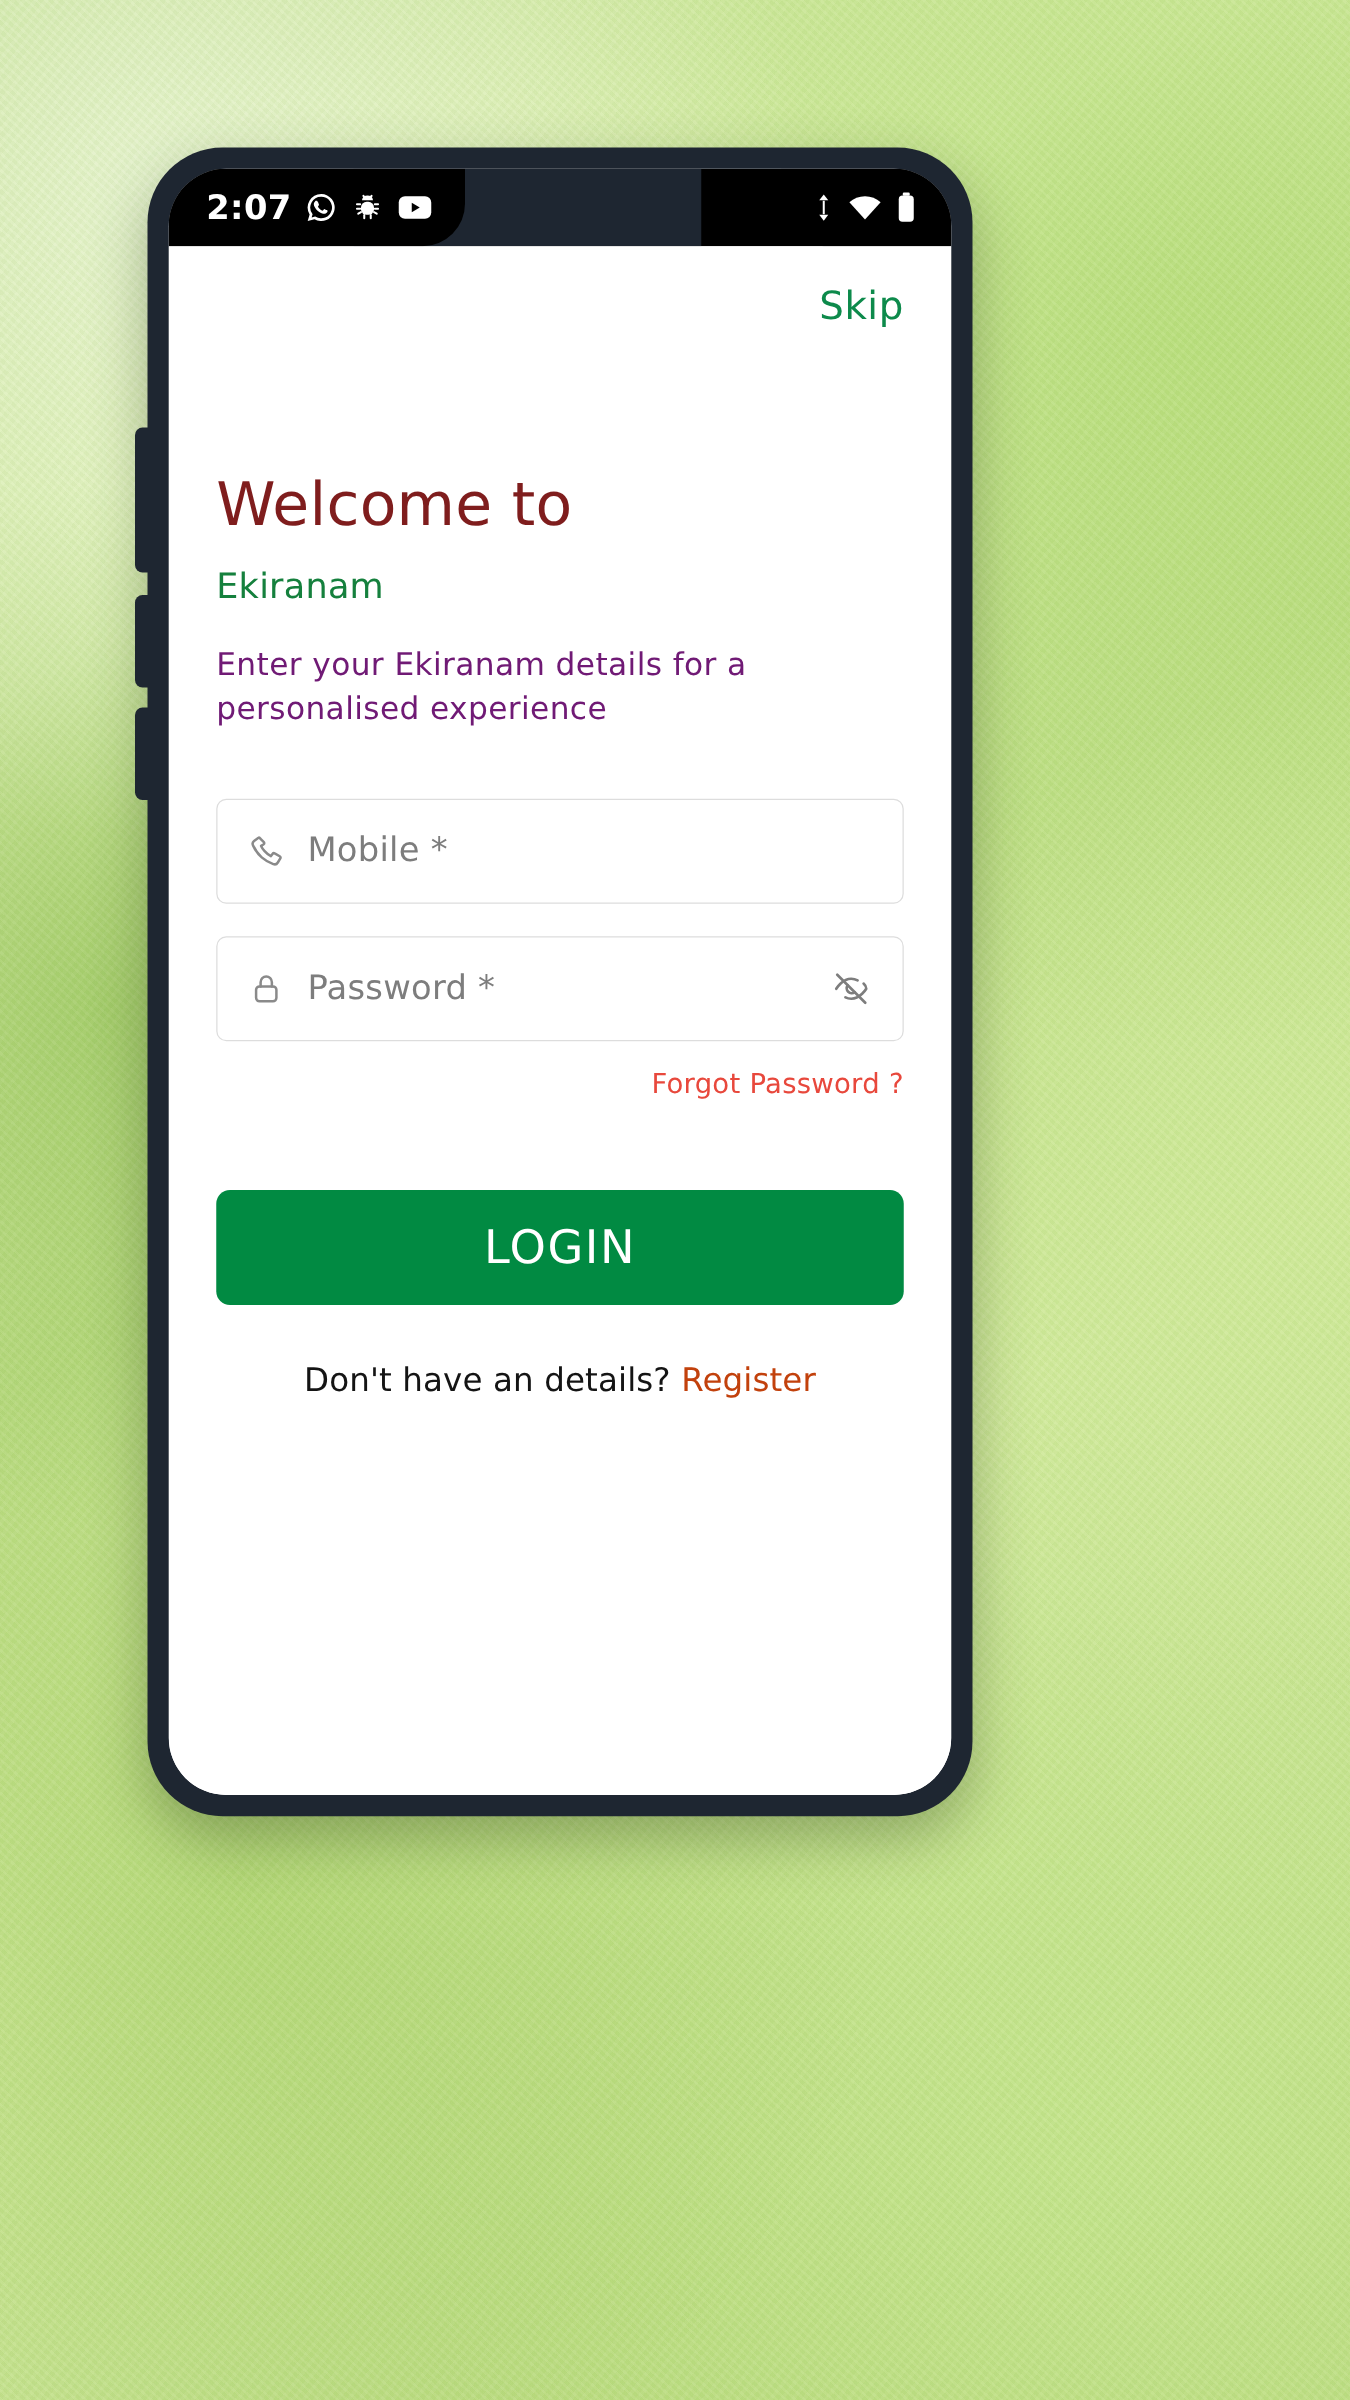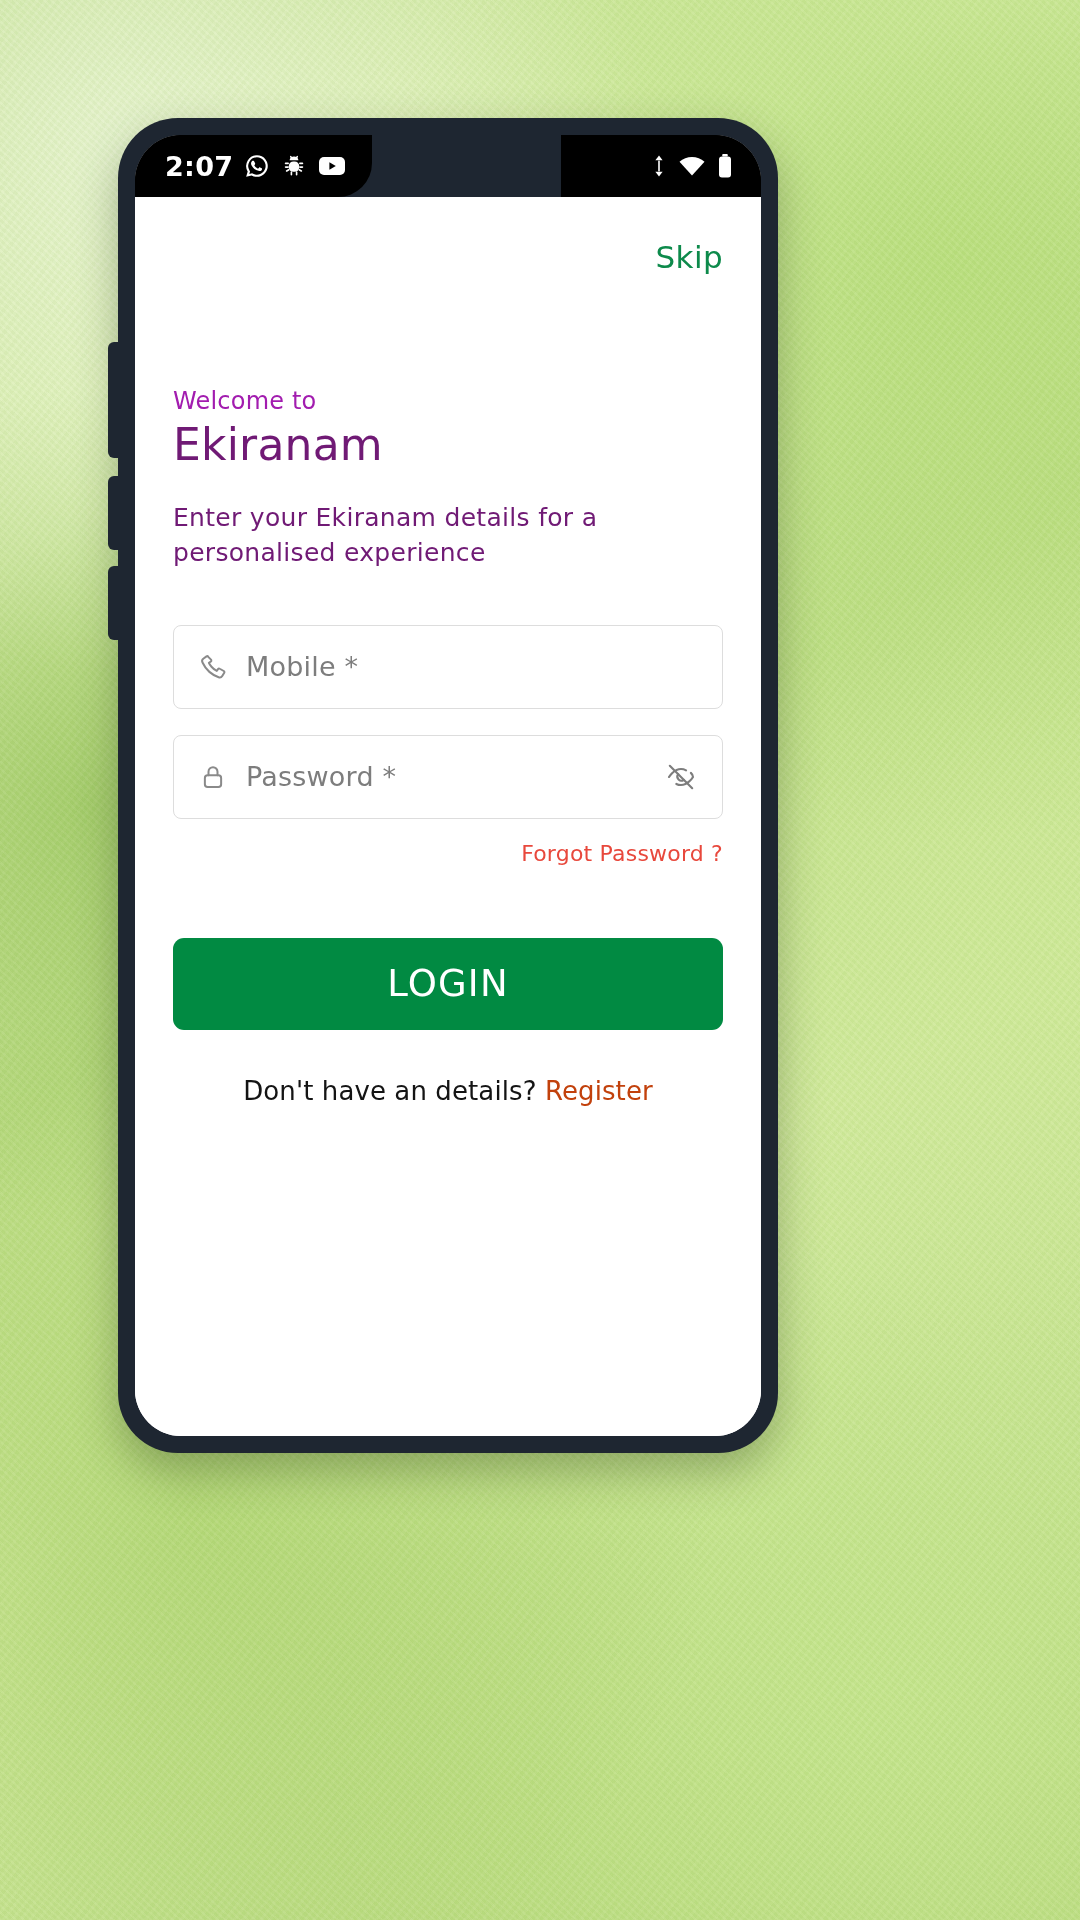--- a/index.html
+++ b/index.html
@@ -121,51 +121,51 @@
     display: flex;
     align-items: center;
     gap: 11px;
   }
 
   
   #app {
     position: relative;
     height: calc(100% - 62px);
     background: #ffffff;
-    padding: 16px 38px;
+    padding: 4px 38px;
   }
 
   #skip-row {
     display: flex;
     justify-content: flex-end;
     padding-top: 26px;
   }
   #skip-button {
     color: #0d8a4b;
     font-size: 31px;
     font-weight: 500;
     letter-spacing: 0.4px;
     cursor: pointer;
   }
 
   #welcome-block { margin-top: 112px; }
   #welcome-title {
-    font-size: 24px;
+    font-size: 48px;
     font-weight: 400;
-    color: #a21caf;
+    color: #7f1d1d;
     letter-spacing: 0.2px;
     line-height: 1.22;
   }
   #brand-name {
-    font-size: 44px;
+    font-size: 28px;
     font-weight: 500;
-    color: #701a75;
+    color: #15803d;
     letter-spacing: 0.2px;
     line-height: 1.22;
-    margin-top: 2px;
+    margin-top: 18px;
   }
   #subtitle {
     margin-top: 28px;
     font-size: 25px;
     color: #701a75;
     line-height: 1.42;
     letter-spacing: 0.3px;
     max-width: 430px;
   }
 

